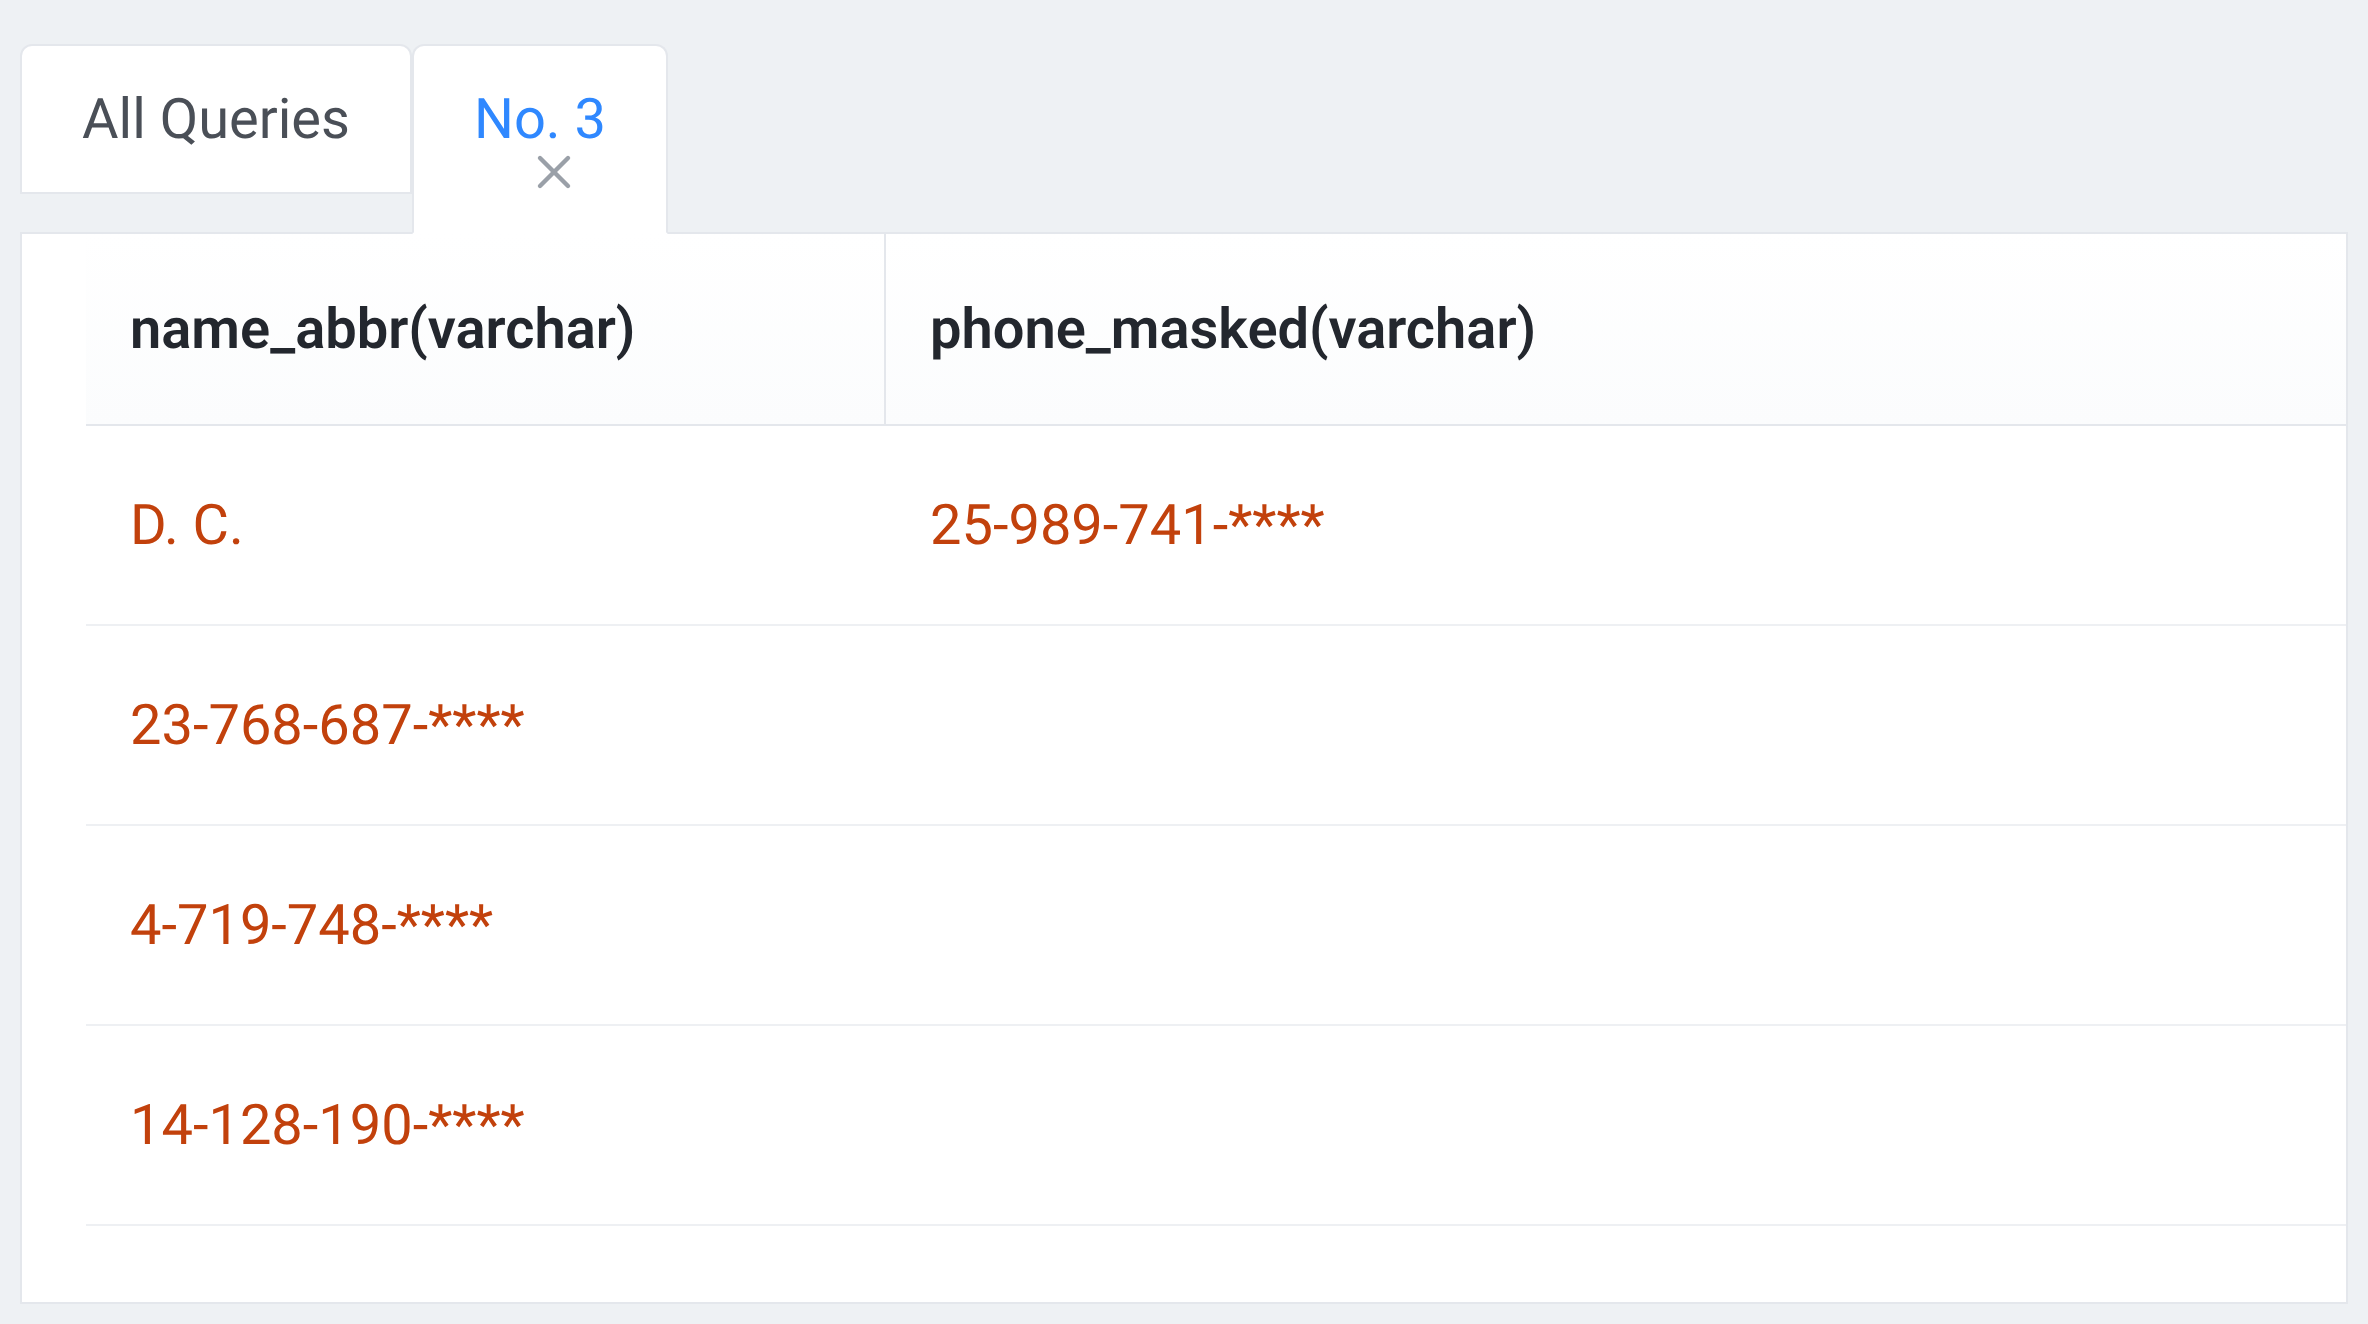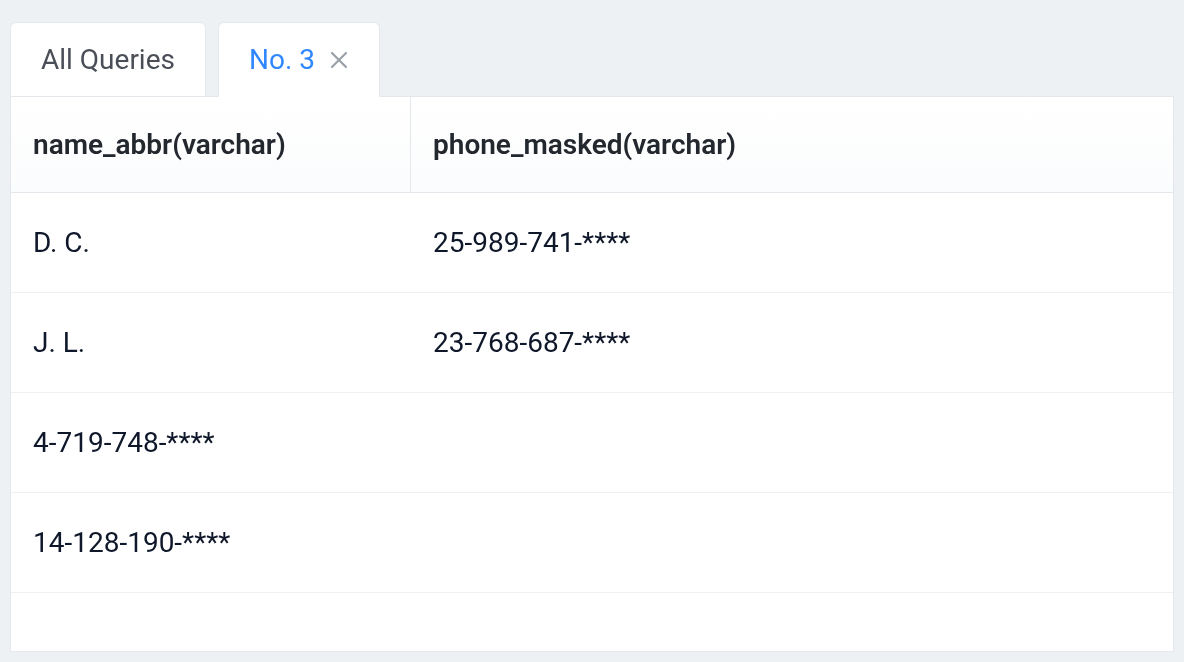--- a/index.html
+++ b/index.html
@@ -11,40 +11,40 @@
     overflow: hidden;
   }
   .page {
     padding: 22px 10px 10px 10px;
     height: 100%;
     display: flex;
     flex-direction: column;
   }
   .tabs {
     display: flex;
-    gap: 12px;
     align-items: flex-start;
   }
   .tab {
     background: #ffffff;
     border: 1px solid #e4e7ec;
     border-bottom: 1px solid #e4e7ec;
     border-radius: 6px 6px 0 0;
     padding: 20px 30px;
     font-size: 28px;
     color: #4a4f57;
     display: flex;
     align-items: center;
     cursor: pointer;
     white-space: nowrap;
   }
   .tab.active {
     border-bottom-color: #ffffff;
     position: relative;
     z-index: 2;
+    flex-direction: column;
   }
   .tab .tab-label.active-text {
     color: #2f88ff;
   }
   .tab .close {
     margin-left: 14px;
     font-size: 26px;
     color: #9aa0a8;
     line-height: 1;
     display: inline-flex;
@@ -62,20 +62,21 @@
     flex-direction: column;
     overflow: hidden;
   }
 
   .grid-scroll {
     flex: 1 1 auto;
     overflow-x: auto;
     overflow-y: hidden;
     display: flex;
     flex-direction: column;
+    padding-left: 32px;
   }
   .grid-inner {
     min-width: 2000px;  
     flex: 1 1 auto;
     display: flex;
     flex-direction: column;
   }
   .header-row {
     display: flex;
     height: 96px;
@@ -98,21 +99,21 @@
     display: flex;
     height: 100px;
     border-bottom: 1px solid #eef0f3;
     background: #ffffff;
   }
   .data-cell {
     display: flex;
     align-items: center;
     padding: 0 22px;
     font-size: 28px;
-    color: #0f172a;
+    color: #c2410c;
   }
   .data-cell.col-0 { border-right: 1px solid transparent; }
 
   
   .grid-scroll::-webkit-scrollbar {
     height: 14px;
   }
   .grid-scroll::-webkit-scrollbar-track {
     background: #f4f5f7;
     border-radius: 8px;
@@ -165,23 +166,20 @@
         <div class="data-row">
           <div class="data-cell col-0">
             <span>D. C.</span>
           </div>
           <div class="data-cell col-1">
             <span>25-989-741-****</span>
           </div>
         </div>
 
         <div class="data-row">
-          <div class="data-cell col-0">
-            <span>J. L.</span>
-          </div>
           <div class="data-cell col-1">
             <span>23-768-687-****</span>
           </div>
         </div>
 
         <div class="data-row">
           <div class="data-cell col-1">
             <span>4-719-748-****</span>
           </div>
         </div>

